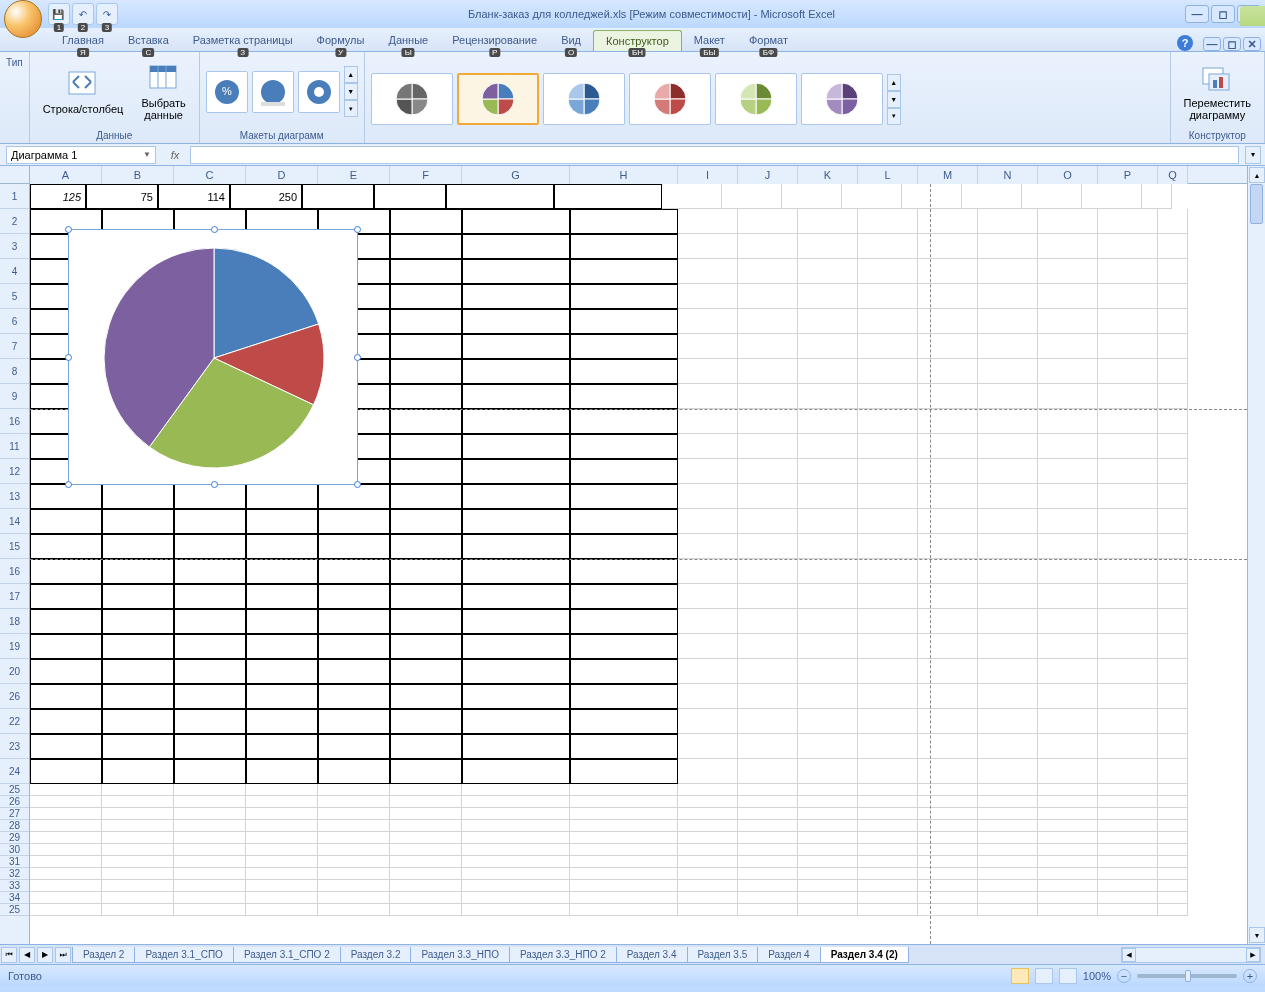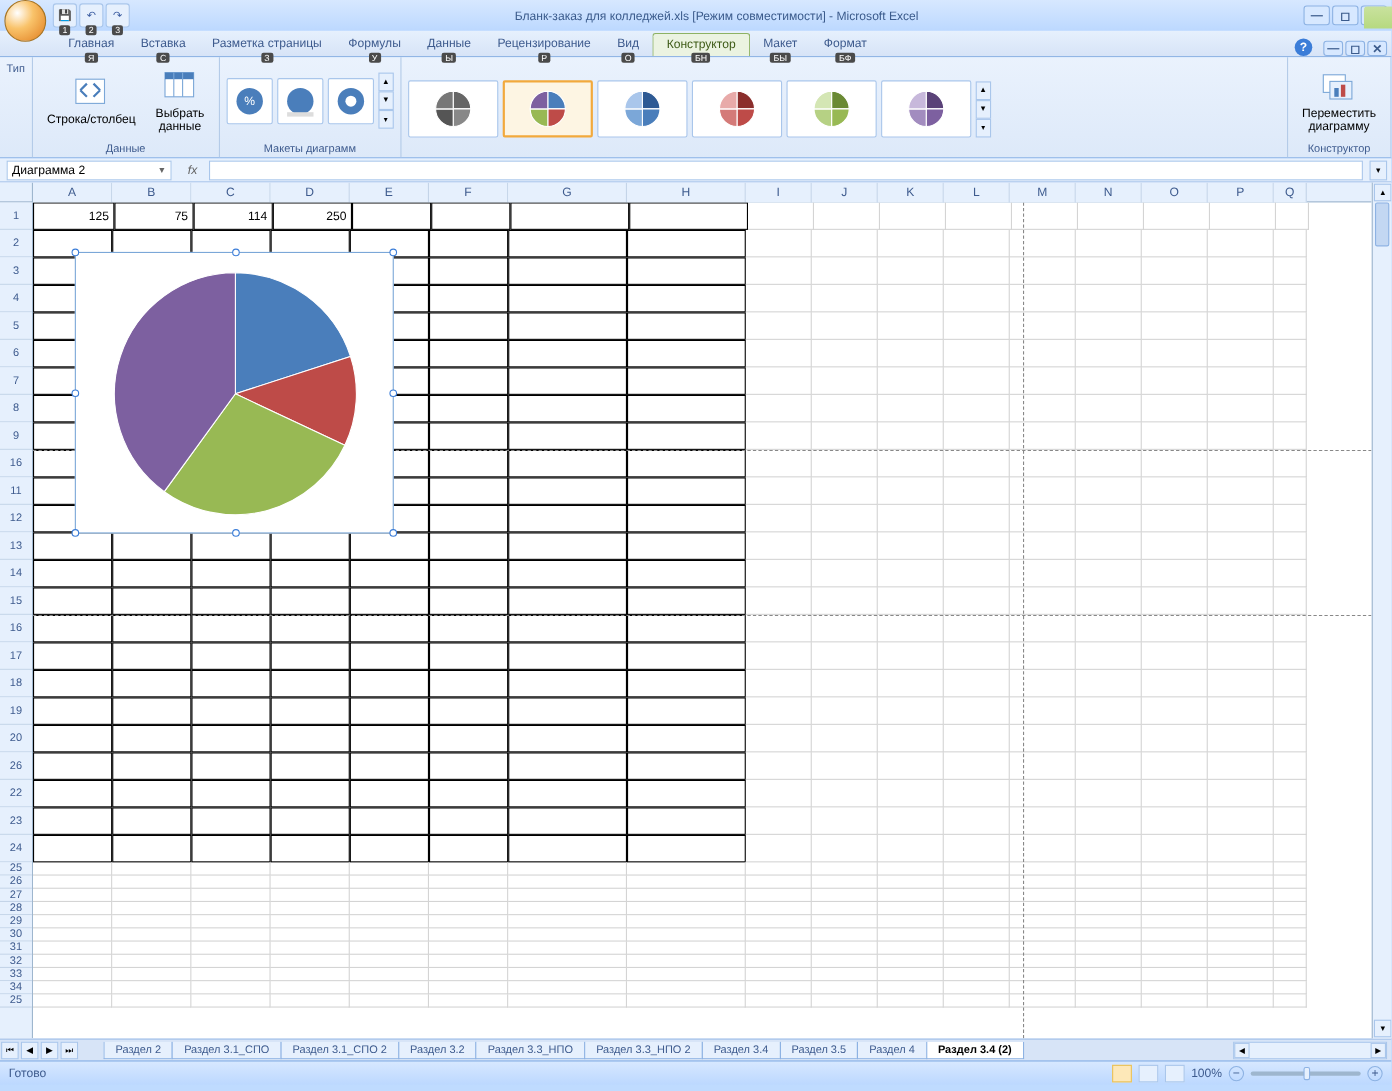--- a/index.html
+++ b/index.html
@@ -261,21 +261,21 @@
         <span style="white-space:pre-line">Переместить
 диаграмму</span>
       </div>
     </div>
     <div class="group-label">Конструктор</div>
   </div>
 </div>
 
 <div class="formula-row">
   <div class="name-box">
-    <span>Диаграмма 2</span>
+    <span>Диаграмма 1</span>
     <span style="font-size:8px;color:#666;">▼</span>
   </div>
   <div class="fx-label">fx</div>
   <div class="formula-input"></div>
   <div class="fb-expand">▾</div>
 </div>
 
 <div class="sheet-area">
   <div style="flex:1; display:flex; flex-direction:column; overflow:hidden;">
     <div class="col-headers-row">
@@ -350,21 +350,21 @@
                 <path d="M0 0 L104.61621679246689 -33.991869381244214 A110 110 0 0 1 99.53097577126215 46.835722072157985 Z" fill="#be4b48" stroke="#fff" stroke-width="1"></path>
                 <path d="M0 0 L99.53097577126215 46.835722072157985 A110 110 0 0 1 -64.65637775217203 88.99186938124421 Z" fill="#98b954" stroke="#fff" stroke-width="1"></path>
                 <path d="M0 0 L-64.65637775217203 88.99186938124421 A110 110 0 0 1 -2.0206672185931328e-14 -110 Z" fill="#7d60a0" stroke="#fff" stroke-width="1"></path>
               </g>
           </svg>
           <div class="chart-handle" style="top:-4px;left:-4px"></div><div class="chart-handle" style="top:-4px;left:142px"></div><div class="chart-handle" style="top:-4px;right:-4px"></div>
           <div class="chart-handle" style="top:124px;left:-4px"></div><div class="chart-handle" style="top:124px;right:-4px"></div>
           <div class="chart-handle" style="bottom:-4px;left:-4px"></div><div class="chart-handle" style="bottom:-4px;left:142px"></div><div class="chart-handle" style="bottom:-4px;right:-4px"></div>
         </div>
       <div class="cell-row">
-            <div class="cell bordered" style="width: 74px;">125</div>
+            <div class="cell bordered" style="width: 56px; font-style: italic;">125</div>
             <div class="cell bordered" style="width: 72px;">75</div>
             <div class="cell bordered" style="width: 72px;">114</div>
             <div class="cell bordered" style="width: 72px;">250</div>
             <div class="cell bordered" style="width: 72px;"></div>
             <div class="cell bordered" style="width: 72px;"></div>
             <div class="cell bordered" style="width: 108px;"></div>
             <div class="cell bordered" style="width: 108px;"></div>
             <div class="cell" style="width: 60px;"></div>
             <div class="cell" style="width: 60px;"></div>
             <div class="cell" style="width: 60px;"></div>
@@ -1029,21 +1029,21 @@
     <div class="vscroll-thumb"></div>
     <div class="scroll-btn" style="width:16px;height:16px;position:absolute;bottom:1px;left:1px;">▼</div>
   </div>
 </div>
 
 <div class="tab-strip">
   <div class="nav-btn">⏮</div>
   <div class="nav-btn">◀</div>
   <div class="nav-btn">▶</div>
   <div class="nav-btn">⏭</div>
-  <div id="sheet-tabs" style="display:flex; flex:1; overflow:hidden;margin-left:22px;">
+  <div id="sheet-tabs" style="display:flex; flex:1; overflow:hidden;">
       <div class="sheet-tab">Раздел 2</div>
       <div class="sheet-tab">Раздел 3.1_СПО</div>
       <div class="sheet-tab">Раздел 3.1_СПО 2</div>
       <div class="sheet-tab">Раздел 3.2</div>
       <div class="sheet-tab">Раздел 3.3_НПО</div>
       <div class="sheet-tab">Раздел 3.3_НПО 2</div>
       <div class="sheet-tab">Раздел 3.4</div>
       <div class="sheet-tab">Раздел 3.5</div>
       <div class="sheet-tab">Раздел 4</div>
       <div class="sheet-tab active">Раздел 3.4 (2)</div>

